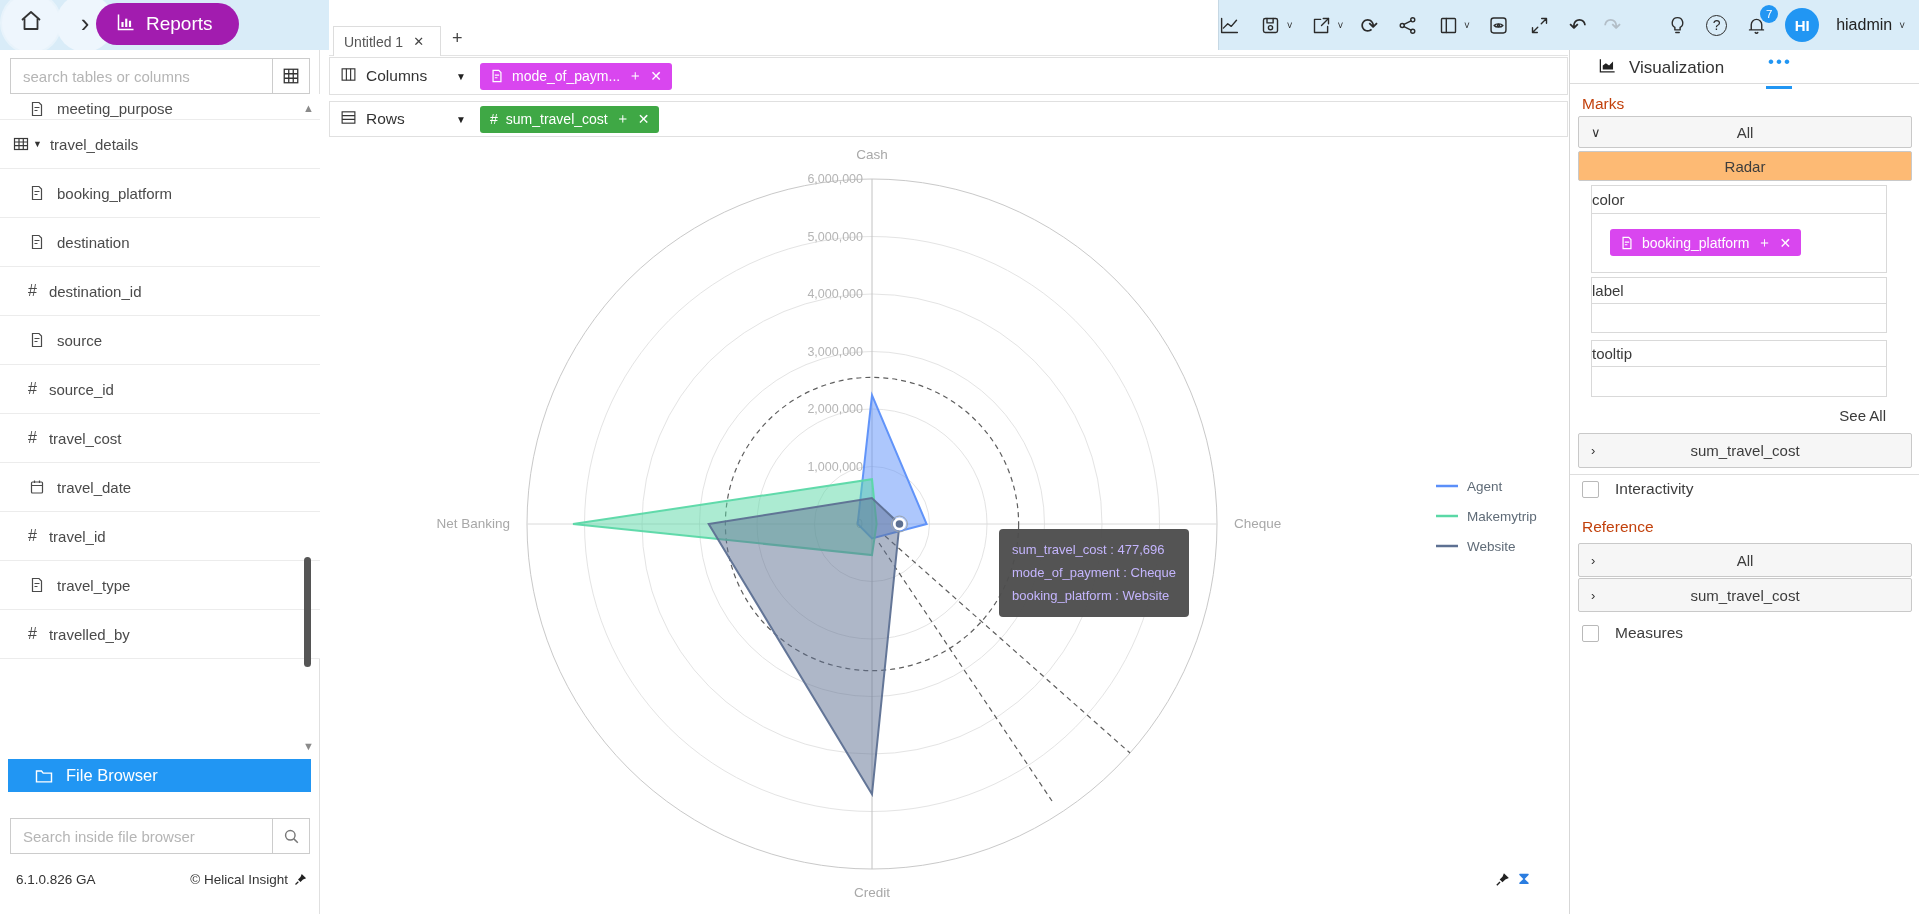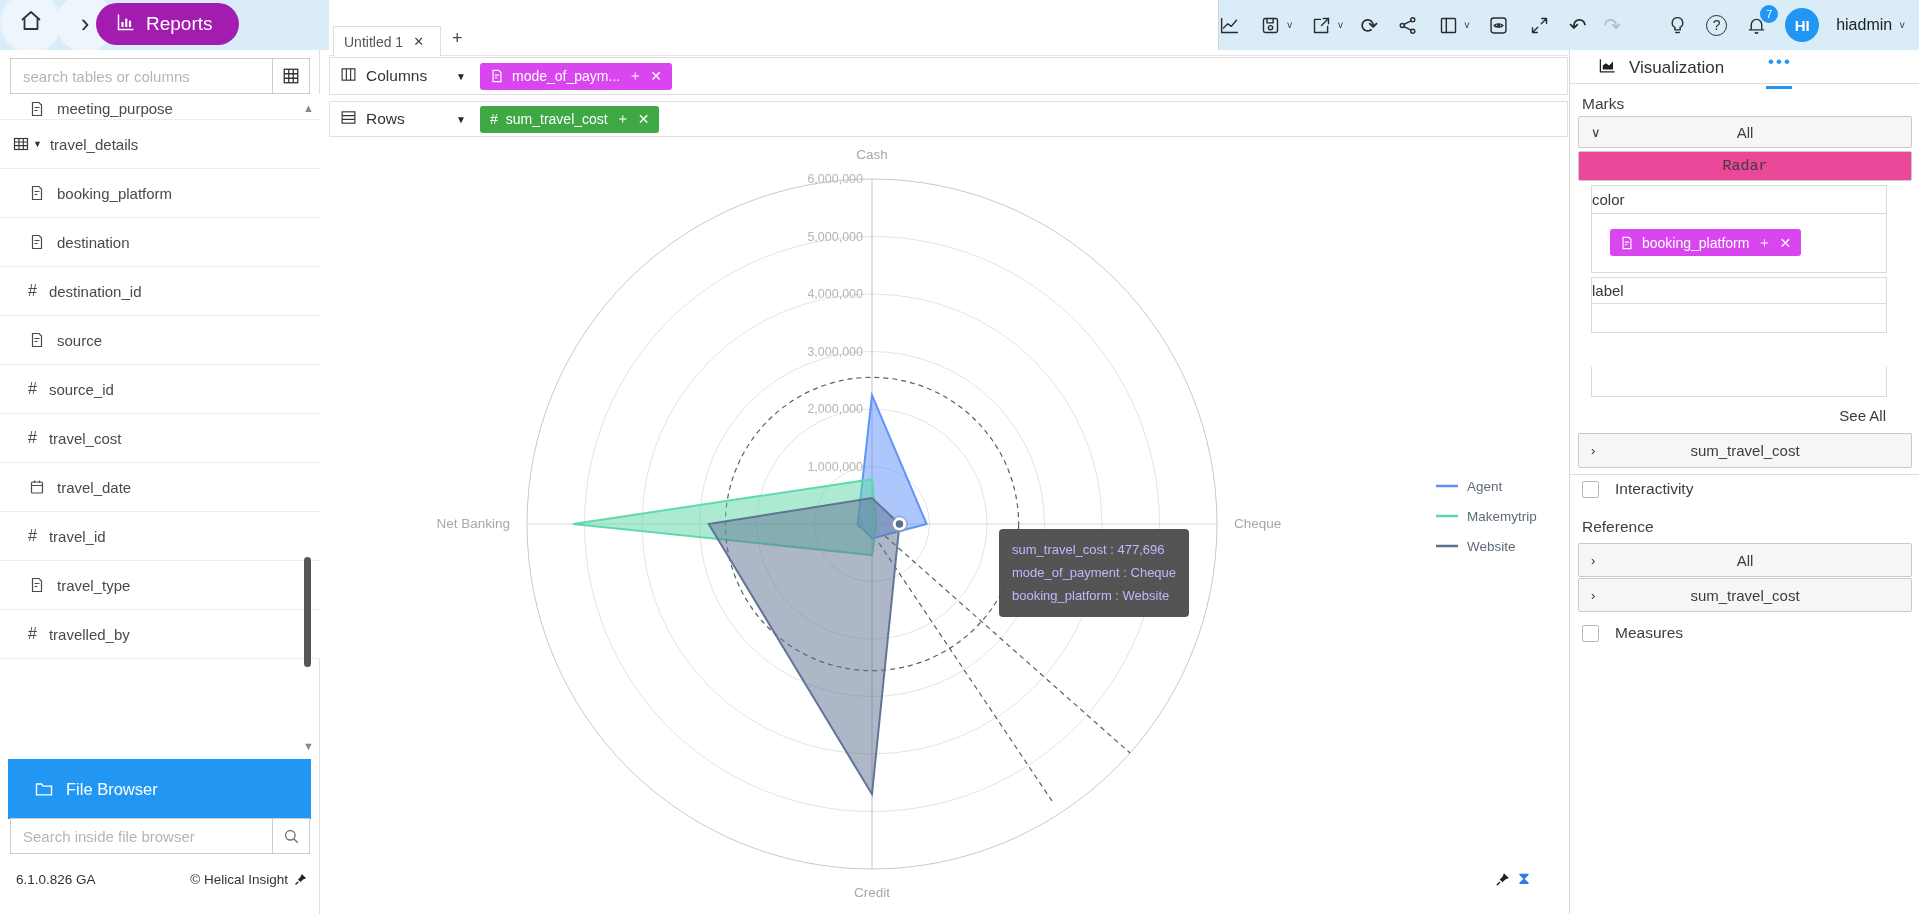--- a/index.html
+++ b/index.html
@@ -53,39 +53,39 @@
   .field-row { height:49px; display:flex; align-items:center; gap:12px; padding-left:28px; border-bottom:1px solid #ececec; font-size:15px; color:#4a4a4a; background:#fff; }
   .field-row.partial { height:26px; align-items:flex-end; padding-bottom:2px; }
   .field-row.table { padding-left:12px; gap:4px; }
   .fi { width:17px; height:17px; display:flex; align-items:center; justify-content:center; }
   .fi svg { width:16px; height:16px; }
   .hashg { font-size:16px; color:#4a4a4a; }
   .tri-down { font-size:9px; color:#333; margin-right:4px; }
   .scroll-up { position:absolute; left:303px; top:52px; font-size:11px; color:#8a8a8a; }
   .scroll-thumb { position:absolute; left:304px; top:507px; width:7px; height:110px; background:#555; border-radius:4px; }
   .scroll-down { position:absolute; left:303px; top:690px; font-size:11px; color:#8a8a8a; }
-  .fb-btn { position:absolute; left:8px; top:709px; width:303px; height:60px; background:#2196f3; color:#fff; font-size:16.5px; display:flex; align-items:center; gap:12px; padding-left:26px; border:none; }
+  .fb-btn { position:absolute; left:8px; top:709px; width:303px; height:33px; background:#2196f3; color:#fff; font-size:16.5px; display:flex; align-items:center; gap:12px; padding-left:26px; border:none; }
   .fb-btn svg { width:20px; height:20px; stroke:#fff; fill:none; stroke-width:1.7; }
   .fb-search-row { position:absolute; left:10px; top:768px; width:300px; height:38px; display:flex; }
   .sb-footer { position:absolute; left:16px; top:822px; width:292px; display:flex; justify-content:space-between; align-items:center; font-size:13.5px; color:#333; }
   .sb-footer .rt { display:flex; align-items:center; gap:5px; }
 
   
   .chart-wrap { position:absolute; left:329px; top:137px; width:1239px; height:777px; }
   .tooltip { position:absolute; left:999px; top:529px; background:rgba(77,77,77,.96); border-radius:4px; padding:10px 13px; color:#c4b5fd; font-size:13px; line-height:1.75; z-index:5; }
   .corner-ics { position:absolute; left:1494px; top:869px; display:flex; align-items:center; gap:7px; z-index:4; }
   .hourglass { color:#2b7de0; font-size:17px; }
 
   
   .rpanel { position:absolute; left:1569px; top:50px; width:350px; height:864px; background:#fff; border-left:1px solid #d7d7d7; font-size:15px; color:#444; }
   .rp-header { position:absolute; left:0; top:0; width:100%; height:34px; border-bottom:1px solid #dcdcdc; }
   .rp-title { position:absolute; left:28px; top:6px; display:flex; gap:12px; align-items:center; font-size:17px; color:#333; }
   .rp-dots { position:absolute; left:198px; top:2px; color:#2196f3; font-size:17px; letter-spacing:2px; }
   .rp-dots-underline { position:absolute; left:196px; top:36px; width:26px; height:3px; background:#2196f3; }
-  .rp-label { position:absolute; left:12px; font-size:15.5px; color:#404040; }
+  .rp-label { position:absolute; left:12px; font-size:15.5px; color:#c2410c; }
   .rp-bar { position:absolute; left:8px; width:334px; background:#f6f6f6; border:1px solid #c9c9c9; border-radius:2px; display:flex; align-items:center; justify-content:center; font-size:15px; color:#3d3d3d; }
   .rp-bar .chev { position:absolute; left:12px; font-size:13px; color:#333; }
   .rp-box { position:absolute; left:21px; width:296px; background:#fff; border:1px solid #d9d9d9; display:flex; align-items:center; font-size:15px; color:#3a3a3a; }
   .rp-chipzone { position:absolute; left:21px; width:296px; border:1px solid #d9d9d9; border-top:none; display:flex; align-items:center; padding-left:16px; }
   .seeall { position:absolute; right:33px; top:357px; font-size:15px; color:#3a3a3a; }
   .rp-divider { position:absolute; left:0; top:424px; width:100%; height:1px; background:#dedede; }
   .cbrow { position:absolute; left:12px; display:flex; align-items:center; gap:16px; font-size:15.5px; color:#3d3d3d; }
   .cb { width:17px; height:17px; border:1px solid #b9b9b9; border-radius:2px; background:#fff; }
 </style>
 </head>
@@ -436,21 +436,21 @@
     <span class="rp-dots">•••</span>
   </div>
   <div class="rp-dots-underline"></div>
 
   <span class="rp-label" style="top:45px">Marks</span>
 
   <div class="rp-bar" style="top:66px; height:32px;">
     <span class="chev">∨</span>
     <span>All</span>
   </div>
-  <div class="rp-bar" style="top:101px; height:30px; background:#ec4899;font-family:Liberation Mono, monospace;">
+  <div class="rp-bar" style="top:101px; height:30px; background:#fdba74;">
     <span>Radar</span>
   </div>
 
   <div class="rp-box" style="top:135px; height:29px;">
     <span>color</span>
   </div>
   <div class="rp-chipzone" style="top:163px; height:60px;">
     <div class="chip blue">
       <svg viewBox="0 0 16 16">
           <path d="M3.5 1.5 H10 L12.5 4 V14.5 H3.5 Z"></path>
@@ -460,20 +460,23 @@
       <span class="mini">＋</span>
       <span class="mini">✕</span>
     </div>
   </div>
 
   <div class="rp-box" style="top:227px; height:27px;">
     <span>label</span>
   </div>
   <div class="rp-chipzone" style="top:253px; height:30px;"></div>
 
+  <div class="rp-box" style="top:290px; height:27px;">
+    <span>tooltip</span>
+  </div>
   <div class="rp-chipzone" style="top:317px; height:30px;"></div>
 
   <span class="seeall">See All</span>
 
   <div class="rp-bar" style="top:383px; height:35px;">
     <span class="chev">›</span>
     <span>sum_travel_cost</span>
   </div>
 
   <div class="rp-divider"></div>

